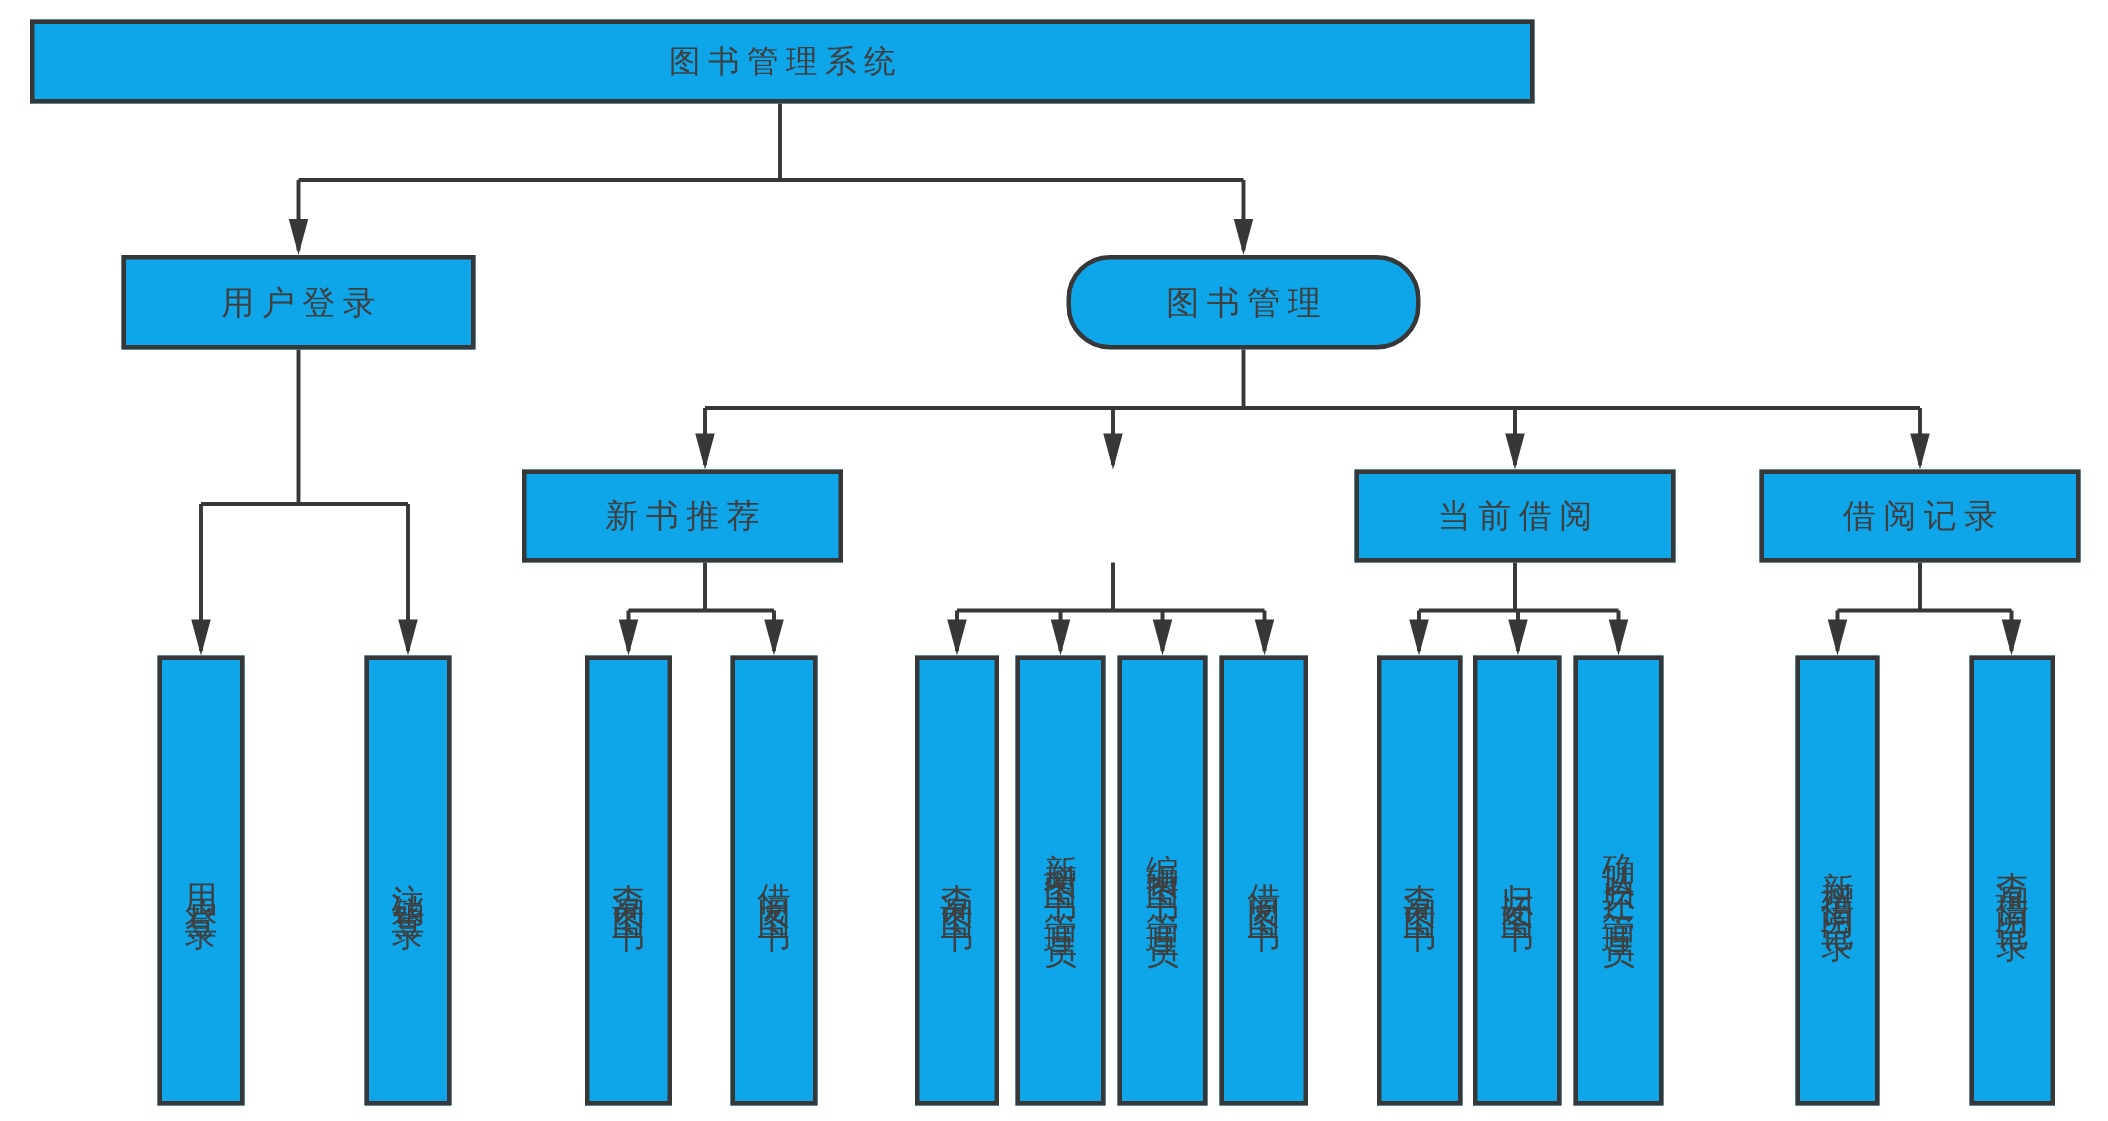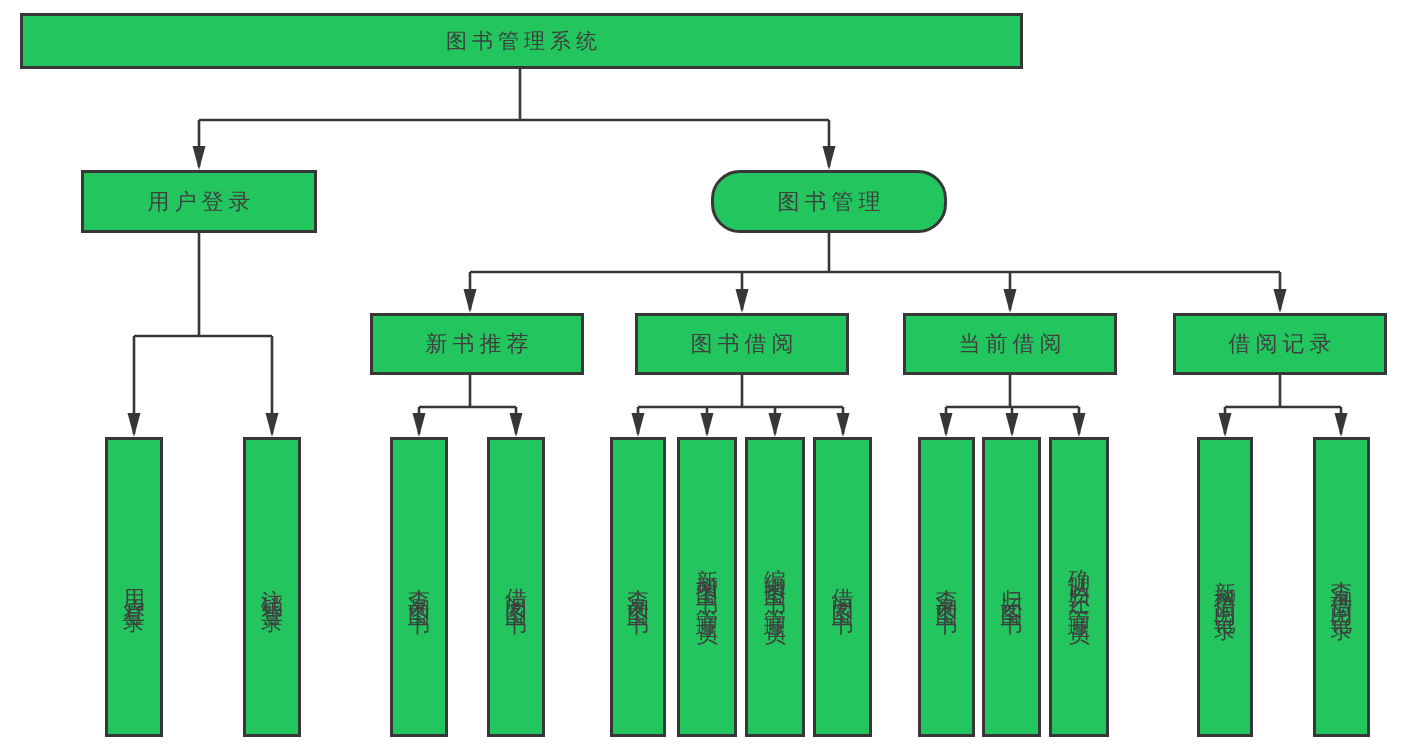--- a/index.html
+++ b/index.html
@@ -19,21 +19,21 @@
     position: absolute;
     left: 0;
     top: 0;
     width: 1405px;
     height: 747px;
     pointer-events: none;
   }
   .node {
     position: absolute;
     box-sizing: border-box;
-    background: #22c55e;
+    background: #0ea5e9;
     border: 3px solid #373737;
     color: #3f3f3f;
     display: flex;
     align-items: center;
     justify-content: center;
     text-align: center;
   }
   .h-node {
     font-size: 22px;
     letter-spacing: 5px;
@@ -104,25 +104,22 @@
     <span>图书管理系统</span>
   </div>
 
   <div class="node h-node" style="left:81px; top:170px; width:236px; height:63px;">
     <span>用户登录</span>
   </div>
   <div class="node h-node" style="left:711px; top:170px; width:236px; height:63px;border-radius:29px;">
     <span>图书管理</span>
   </div>
 
-  <div class="node h-node" style="left:370px; top:313px; width:214px; height:62px;font-family:Liberation Serif, serif;">
+  <div class="node h-node" style="left:348px; top:313px; width:214px; height:62px;font-family:Liberation Serif, serif;">
     <span>新书推荐</span>
-  </div>
-  <div class="node h-node" style="left:635px; top:313px; width:214px; height:62px;">
-    <span>图书借阅</span>
   </div>
   <div class="node h-node" style="left:903px; top:313px; width:214px; height:62px;">
     <span>当前借阅</span>
   </div>
   <div class="node h-node" style="left:1173px; top:313px; width:214px; height:62px;">
     <span>借阅记录</span>
   </div>
 
   <div class="node v-node" style="left:105px; top:437px; width:58px; height:300px;">
     <span>用户登录</span>

